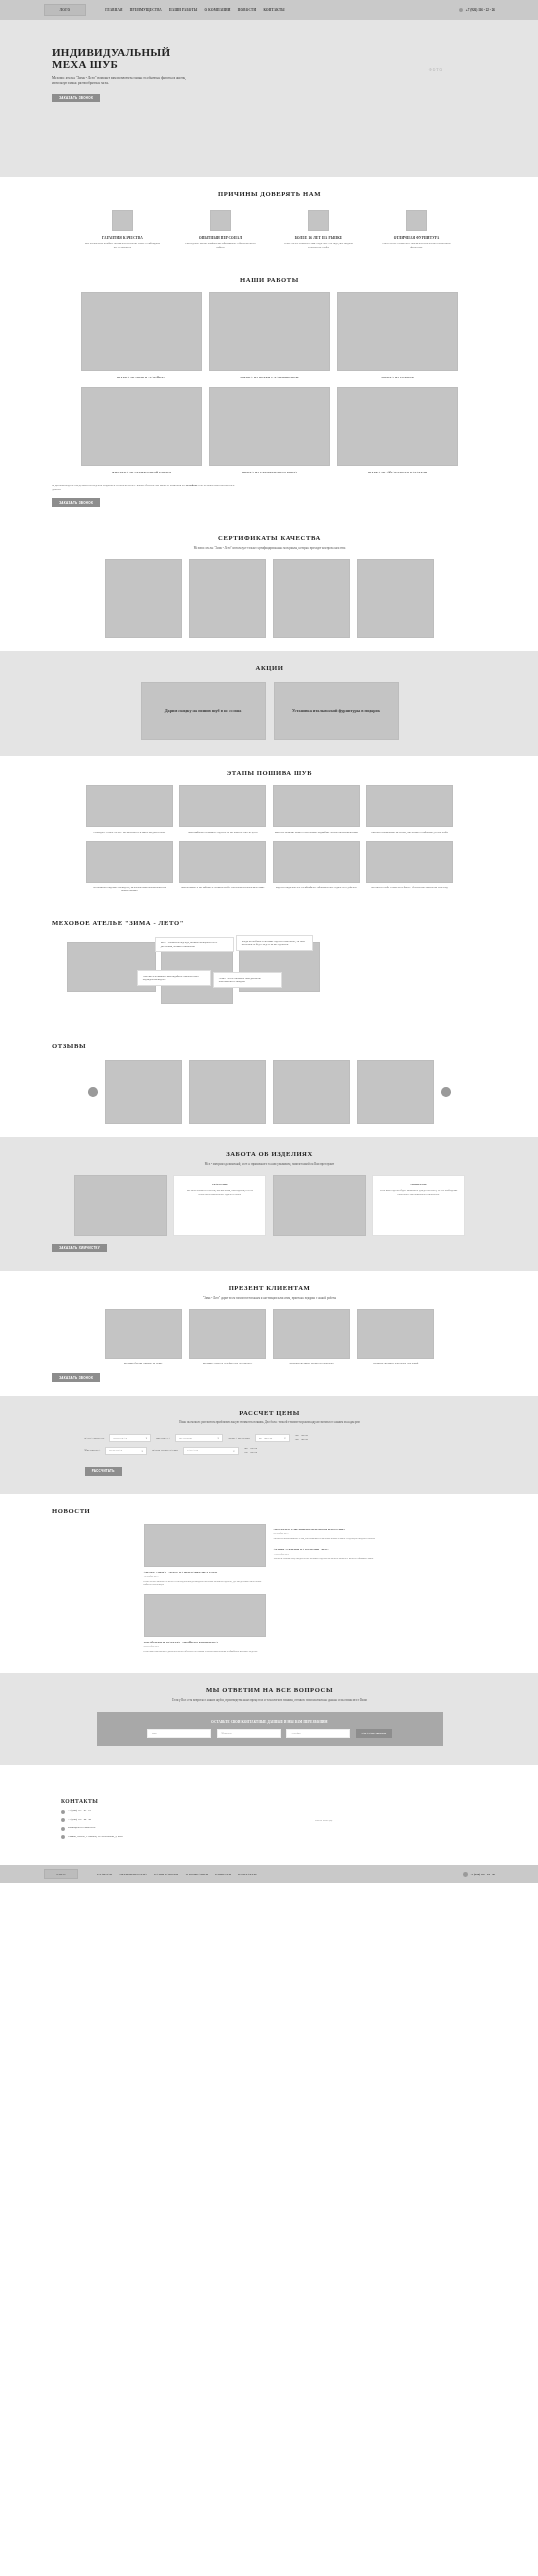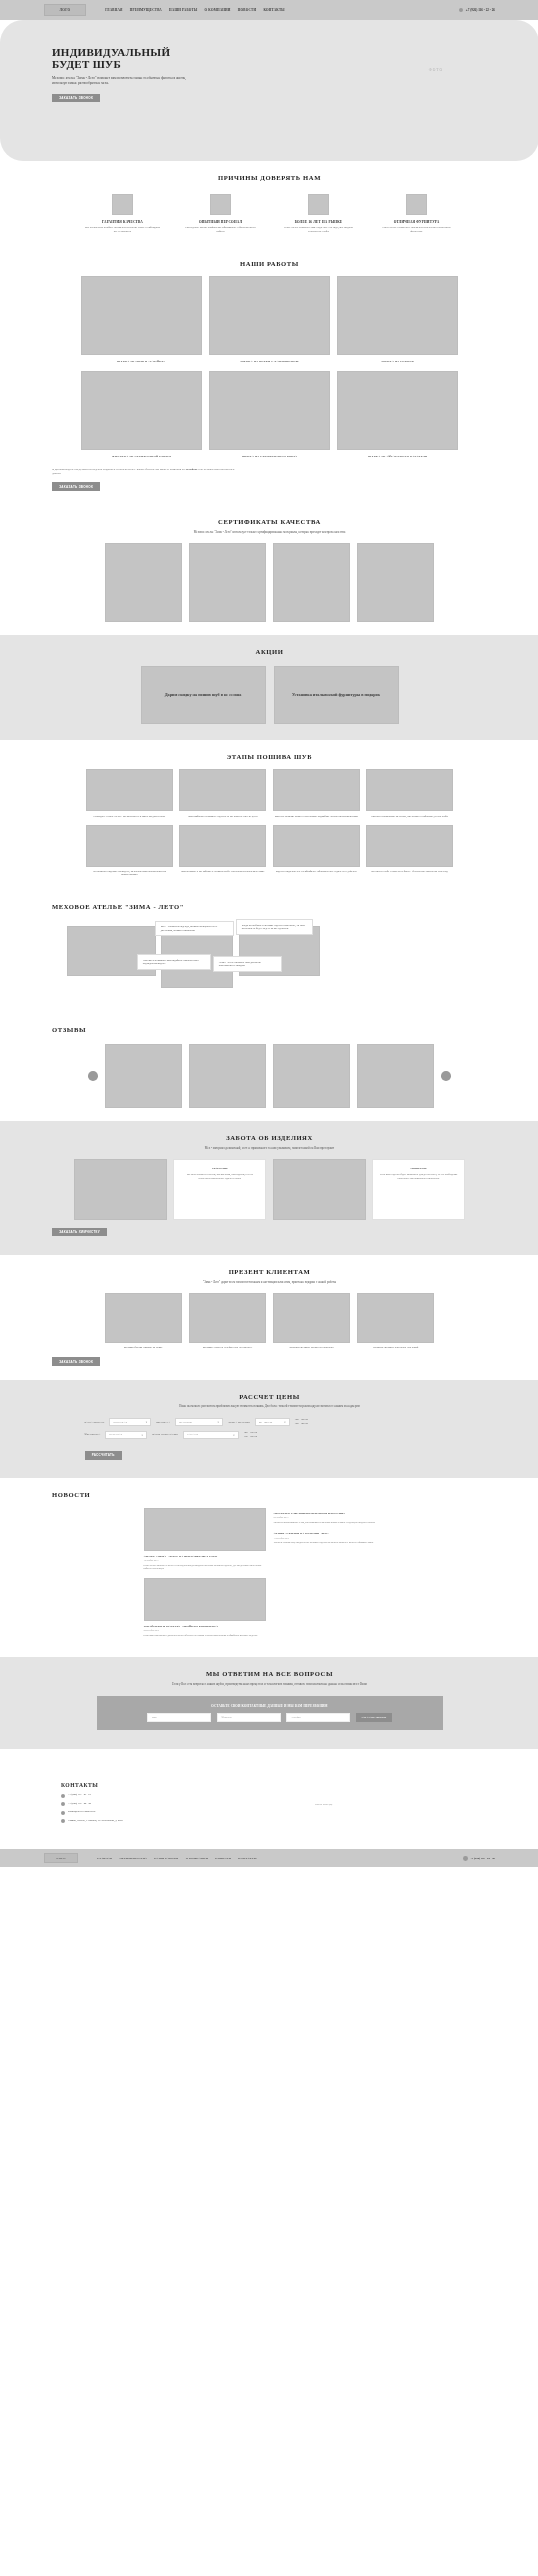--- a/index.html
+++ b/index.html
@@ -22,21 +22,21 @@
   .logo{ width:42px; height:12px; background:#bcbcbc; border:0.8px solid #b0b0b0;
          font-size:3.4px; letter-spacing:0.3px; display:flex; align-items:center;
          justify-content:center; font-weight:bold; color:#4a4a4a;}
   .nav{ display:flex; gap:7.2px; margin-left:11.3px; }
   .nav span{ font-size:3.3px; letter-spacing:0.2px; font-weight:bold; color:#3c3c3c; white-space:nowrap;}
   .phone-top{ margin-left:auto; display:flex; align-items:center; gap:2.4px; }
   .dot{ width:4.8px;height:4.8px;border-radius:50%;background:#9a9a9a;display:inline-block;}
   .phone-top span{ font-size:3.3px; font-weight:bold; color:#3c3c3c;}
 
   
-  .hero{ background:#e4e4e4; height:141px; position:relative;border-radius:23px; }
+  .hero{ background:#e4e4e4; height:157px; position:relative; }
   .hero .wrap{ padding-top:26px; }
   .hero h1{ font-size:11px; line-height:12px; letter-spacing:0.3px; font-weight:bold; color:#222; }
   .hero p{ font-size:3.5px; line-height:5px; margin-top:6.4px; color:#444; width:141px;}
   .btn{ background:#8d8d8d; color:#fff; font-size:3px; letter-spacing:0.3px;
         font-weight:bold; display:inline-flex; align-items:center; justify-content:center;
         height:8.9px; padding:0 7.2px; margin-top:7.2px; border:none; }
   .hero-photo{ position:absolute; right:44px; top:48px; font-size:3.6px; color:#b3b3b3; letter-spacing:1px;}
 
   
   .sec{ padding:13px 0; }
@@ -166,21 +166,21 @@
         <i class="dot"></i>
         <span>+7 (926) 116 - 22 - 26</span>
       </div>
     </div>
   </div>
 
   <div class="hero">
     <div class="wrap">
       <h1>
         <span>ИНДИВИДУАЛЬНЫЙ</span><br>
-        <span>БУДЕТ ШУБ</span>
+        <span>МЕХА ШУБ</span>
       </h1>
       <p>Меховое ателье "Зима - Лето" поможет вам воплотить самые необычные фасоны в жизнь, используя самые разнообразные меха.</p>
       <button class="btn">ЗАКАЗАТЬ ЗВОНОК</button>
       <div class="hero-photo">ФОТО</div>
     </div>
   </div>
 
   <div class="sec">
     <h2>ПРИЧИНЫ ДОВЕРЯТЬ НАМ</h2>
     <div class="benefits">

